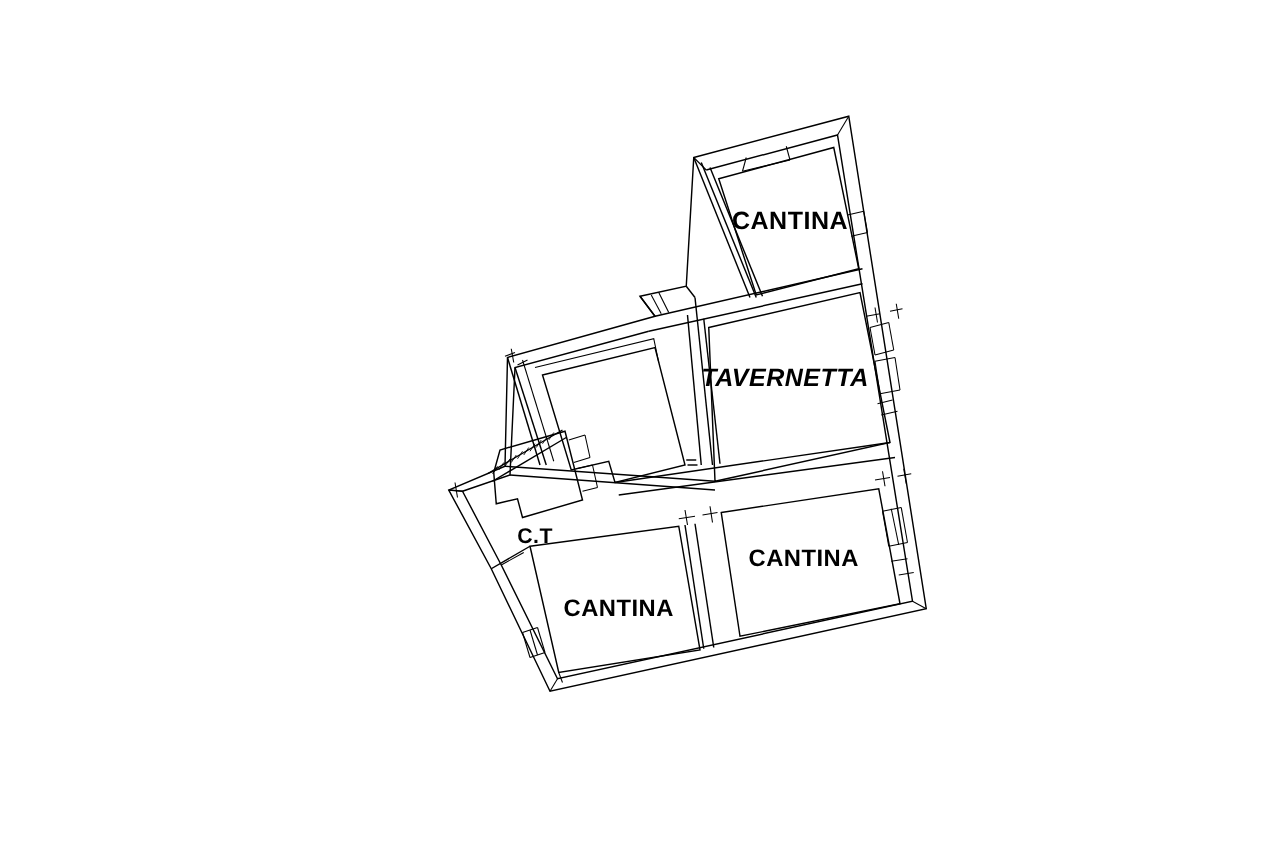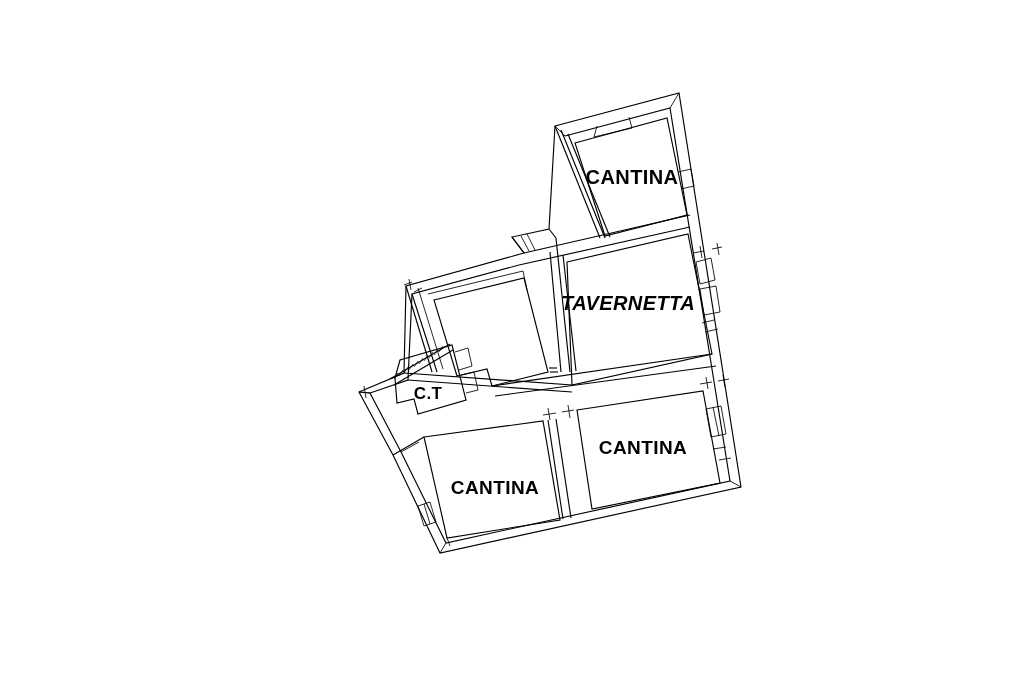--- a/index.html
+++ b/index.html
@@ -55,21 +55,21 @@
     font-weight: bold;
     color: #000000;
     white-space: nowrap;
     letter-spacing: 0.4px;
     transform: translate(-50%, -50%);
     line-height: 1;
     -webkit-font-smoothing: antialiased;
   }
   .lbl-lg { font-size: 20px; }
   .lbl-md { font-size: 19px; }
-  .lbl-sm { font-size: 17px; }
+  .lbl-sm { font-size: 17px; margin-top: 36px; }
 </style>
 </head>
 <body>
 
 <div id="plan-root">
 
   <svg id="plan-svg" viewBox="0 0 1024 682">
 
     <g>
       <path class="wall" d="

